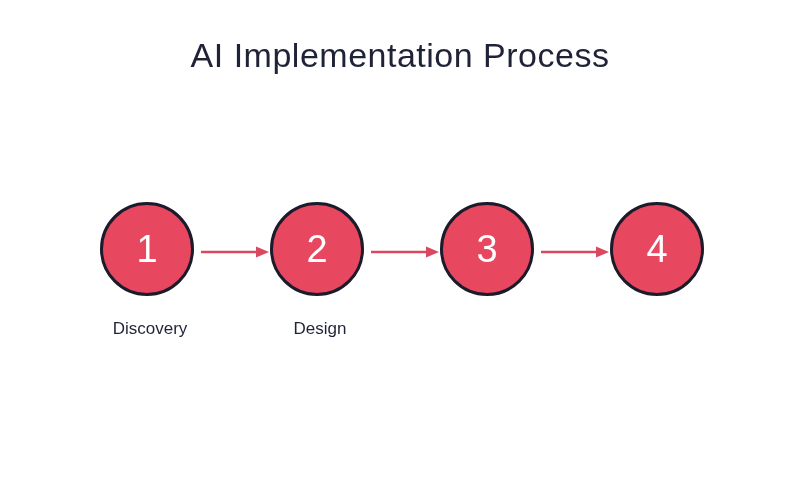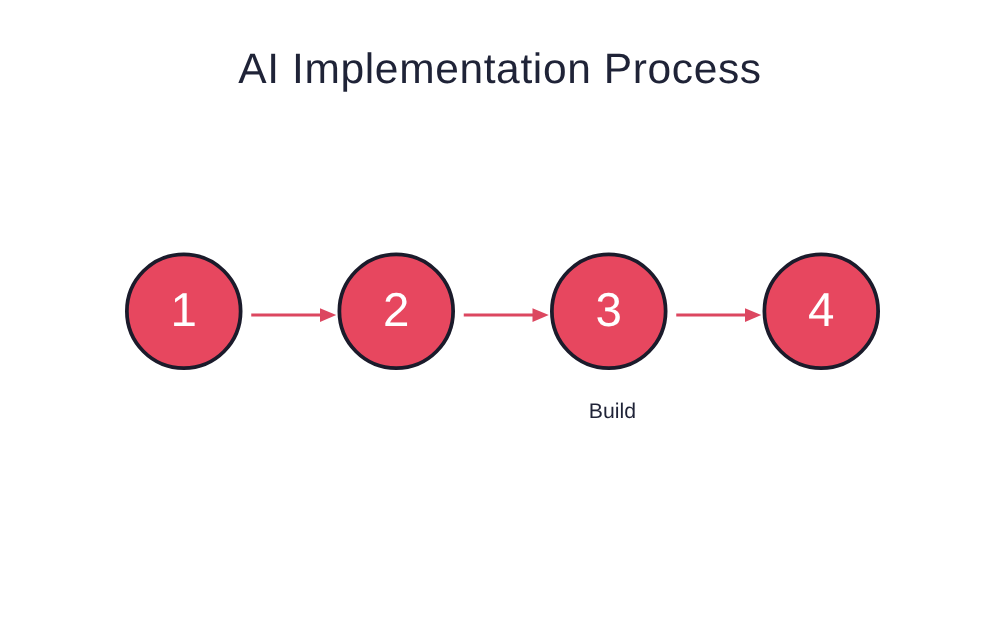--- a/index.html
+++ b/index.html
@@ -102,15 +102,16 @@
   </svg>
   <svg class="arrow a2" viewBox="0 0 70 20" xmlns="http://www.w3.org/2000/svg">
     <line x1="1" y1="10" x2="57" y2="10" stroke="currentColor" stroke-width="2.5"></line>
     <polygon points="56,4.5 69,10 56,15.5" fill="currentColor"></polygon>
   </svg>
   <svg class="arrow a3" viewBox="0 0 70 20" xmlns="http://www.w3.org/2000/svg">
     <line x1="1" y1="10" x2="57" y2="10" stroke="currentColor" stroke-width="2.5"></line>
     <polygon points="56,4.5 69,10 56,15.5" fill="currentColor"></polygon>
   </svg>
 
-  <div class="node-label l3">Build</div>
+  <div class="node-label l1">Discovery</div>
+  <div class="node-label l2">Design</div>
 
 </div>
 
 </body></html>

